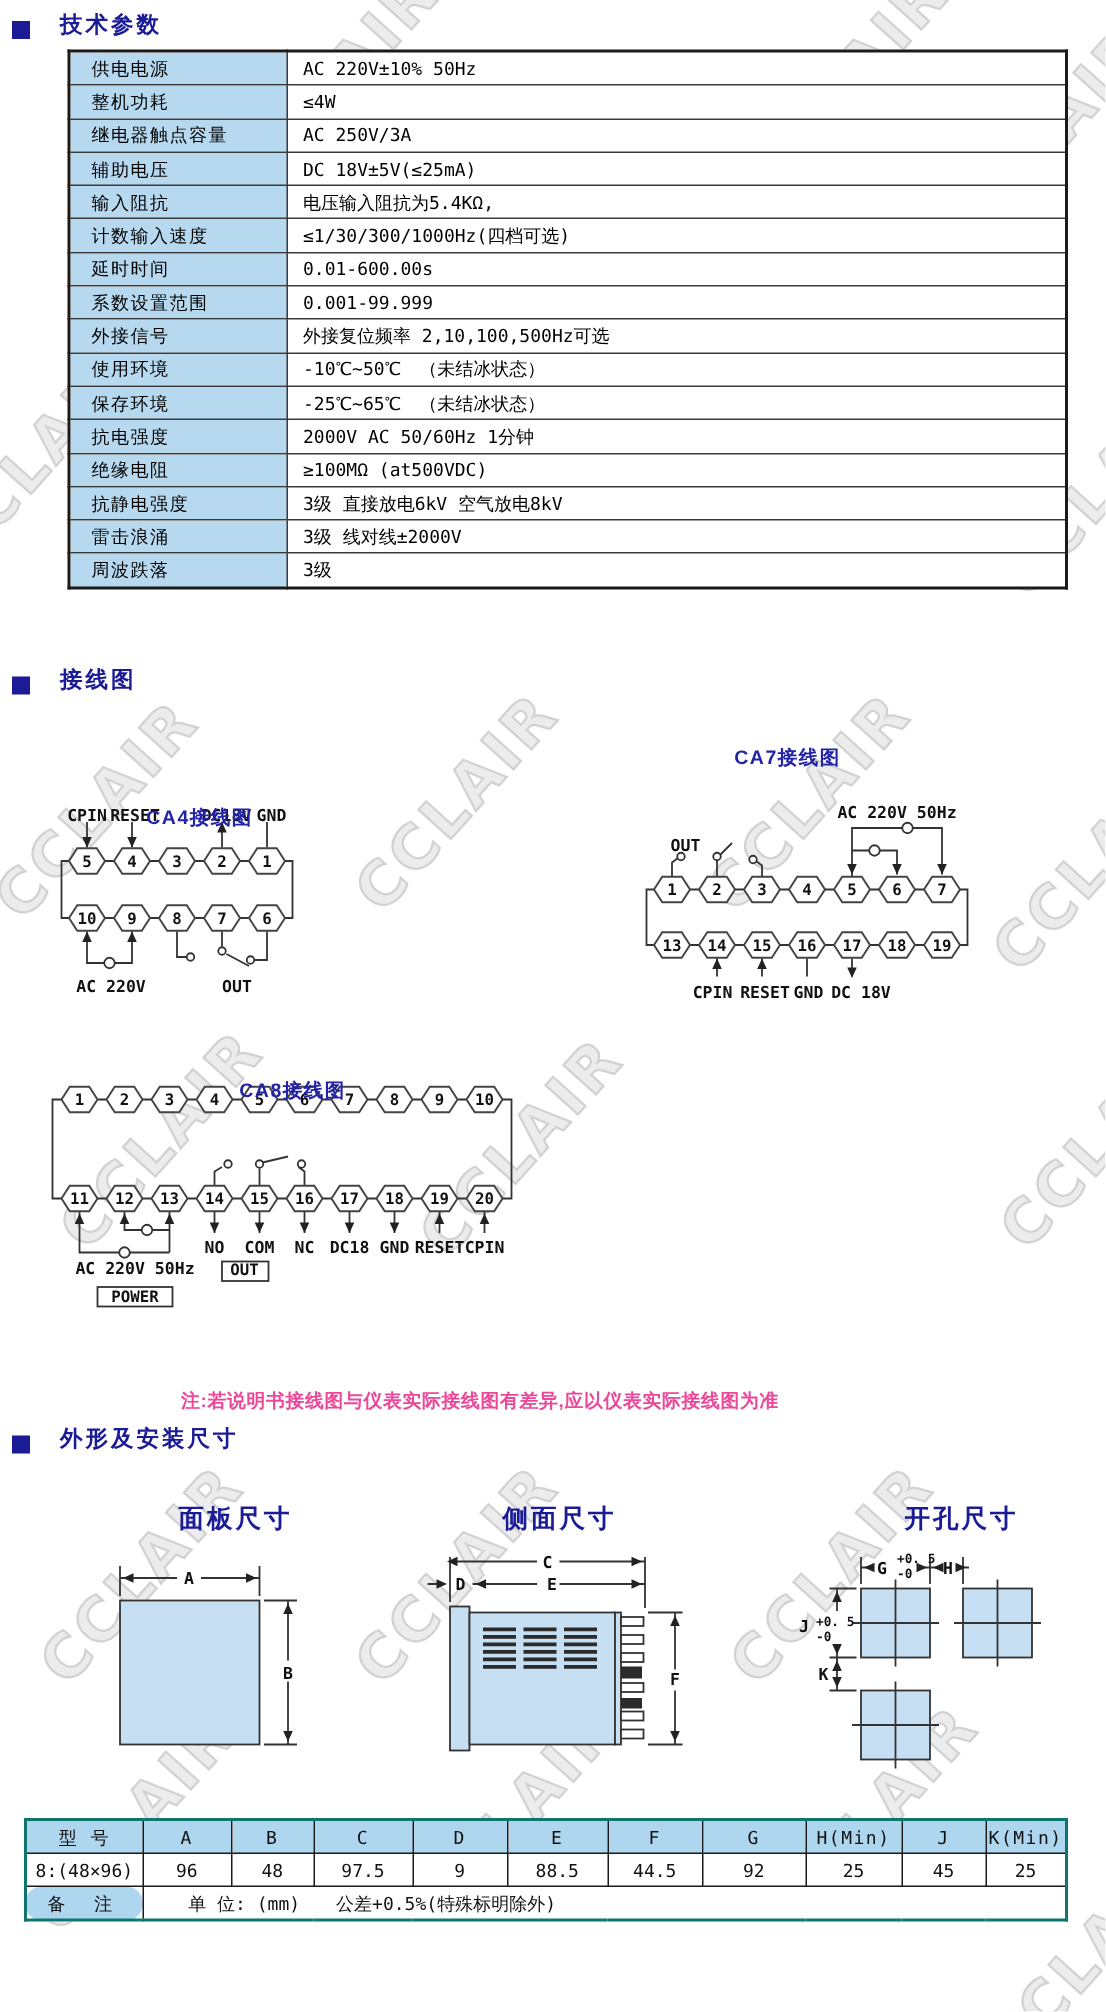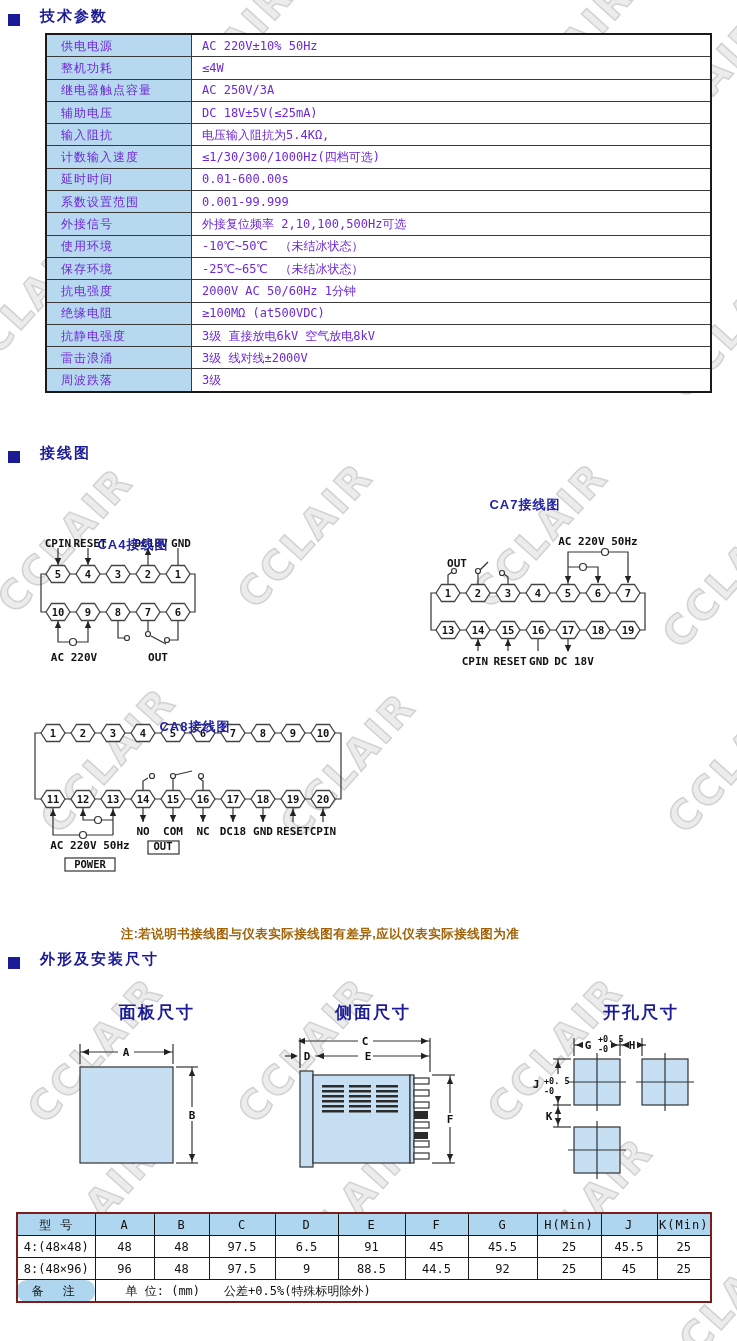--- a/index.html
+++ b/index.html
@@ -11,41 +11,41 @@
       transform:translate(-50%,-50%) rotate(-48deg);white-space:nowrap;pointer-events:none;z-index:0;}
   
   .sec-head{position:absolute;display:flex;align-items:flex-end;z-index:3;}
   .sec-bullet{width:12px;height:12px;background:#1b1b96;margin-right:20px;}
   .sec-title{font-size:15px;font-weight:bold;color:#1b1b96;letter-spacing:2px;}
   
   table{border-collapse:collapse;table-layout:fixed;}
   #tech-table{position:absolute;left:45px;top:33px;width:667px;z-index:2;
       border:2px solid #1a1a1a;background:#fff;}
   #tech-table td{border:1px solid #3a3a3a;height:21.3px;font-size:12px;line-height:1;
-      padding:0 0 0 10px;color:#6d28d9;overflow:hidden;white-space:nowrap;margin-left:12px;}
+      padding:0 0 0 10px;color:#000000;overflow:hidden;white-space:nowrap;margin-left:12px;}
   #tech-table td.lbl{background:#b7d9ef;width:130px;padding-left:14px;letter-spacing:1px;}
   #tech-table td.val{font-family:"DejaVu Sans Mono","Liberation Sans",monospace;}
   
   #size-table{position:absolute;left:16px;top:1212px;width:694px;z-index:2;
-      border:2px solid #7f1d1d;background:#fff;}
+      border:2px solid #0f766e;background:#fff;}
   #size-table td,#size-table th{border:1px solid #1a1a1a;height:21px;font-size:12px;line-height:1;
       text-align:center;padding:0;color:#111;overflow:hidden;white-space:nowrap;
       font-family:"DejaVu Sans Mono","Liberation Sans",monospace;font-weight:normal;}
   #size-table th{background:#aed6ee;letter-spacing:1px;}
   #size-table td.model{text-align:center;}
   #size-table td.remark-lbl{background:#aed6ee;letter-spacing:6px;border-radius:10px;}
   #size-table td.remark-val{text-align:left;padding-left:30px;}
   
   .diagram{position:absolute;z-index:2;}
   .diag-title{position:absolute;z-index:3;font-size:13px;font-weight:bold;color:#2323a8;
       text-align:center;width:140px;transform:translateX(-50%);letter-spacing:1px;}
   .sub-title{position:absolute;z-index:3;font-size:17px;font-weight:bold;color:#1b1b96;
       text-align:center;width:120px;transform:translateX(-50%);letter-spacing:2px;}
   .note{position:absolute;left:0;top:926px;width:640px;text-align:center;font-size:12.5px;
-      color:#a16207;font-weight:bold;z-index:2;letter-spacing:0.5px;}
+      color:#ec4899;font-weight:bold;z-index:2;letter-spacing:0.5px;}
   svg text{font-family:"DejaVu Sans Mono","Liberation Mono",monospace;font-weight:bold;fill:#111;}
 </style>
 </head>
 <body>
 
 <div id="page">
 
   <div id="wm-layer">
       <div class="wm" style="left: 225px; top: 55px;">CCLAIR</div>
       <div class="wm" style="left: 565px; top: 55px;">CCLAIR</div>
@@ -490,33 +490,20 @@
           <th>C</th>
           <th>D</th>
           <th>E</th>
           <th>F</th>
           <th>G</th>
           <th>H(Min)</th>
           <th>J</th>
           <th>K(Min)</th>
         </tr>
         <tr>
-          <td class="model">4:(48×48)</td>
-          <td>48</td>
-          <td>48</td>
-          <td>97.5</td>
-          <td>6.5</td>
-          <td>91</td>
-          <td>45</td>
-          <td>45.5</td>
-          <td>25</td>
-          <td>45.5</td>
-          <td>25</td>
-        </tr>
-        <tr>
           <td class="model">8:(48×96)</td>
           <td>96</td>
           <td>48</td>
           <td>97.5</td>
           <td>9</td>
           <td>88.5</td>
           <td>44.5</td>
           <td>92</td>
           <td>25</td>
           <td>45</td>

